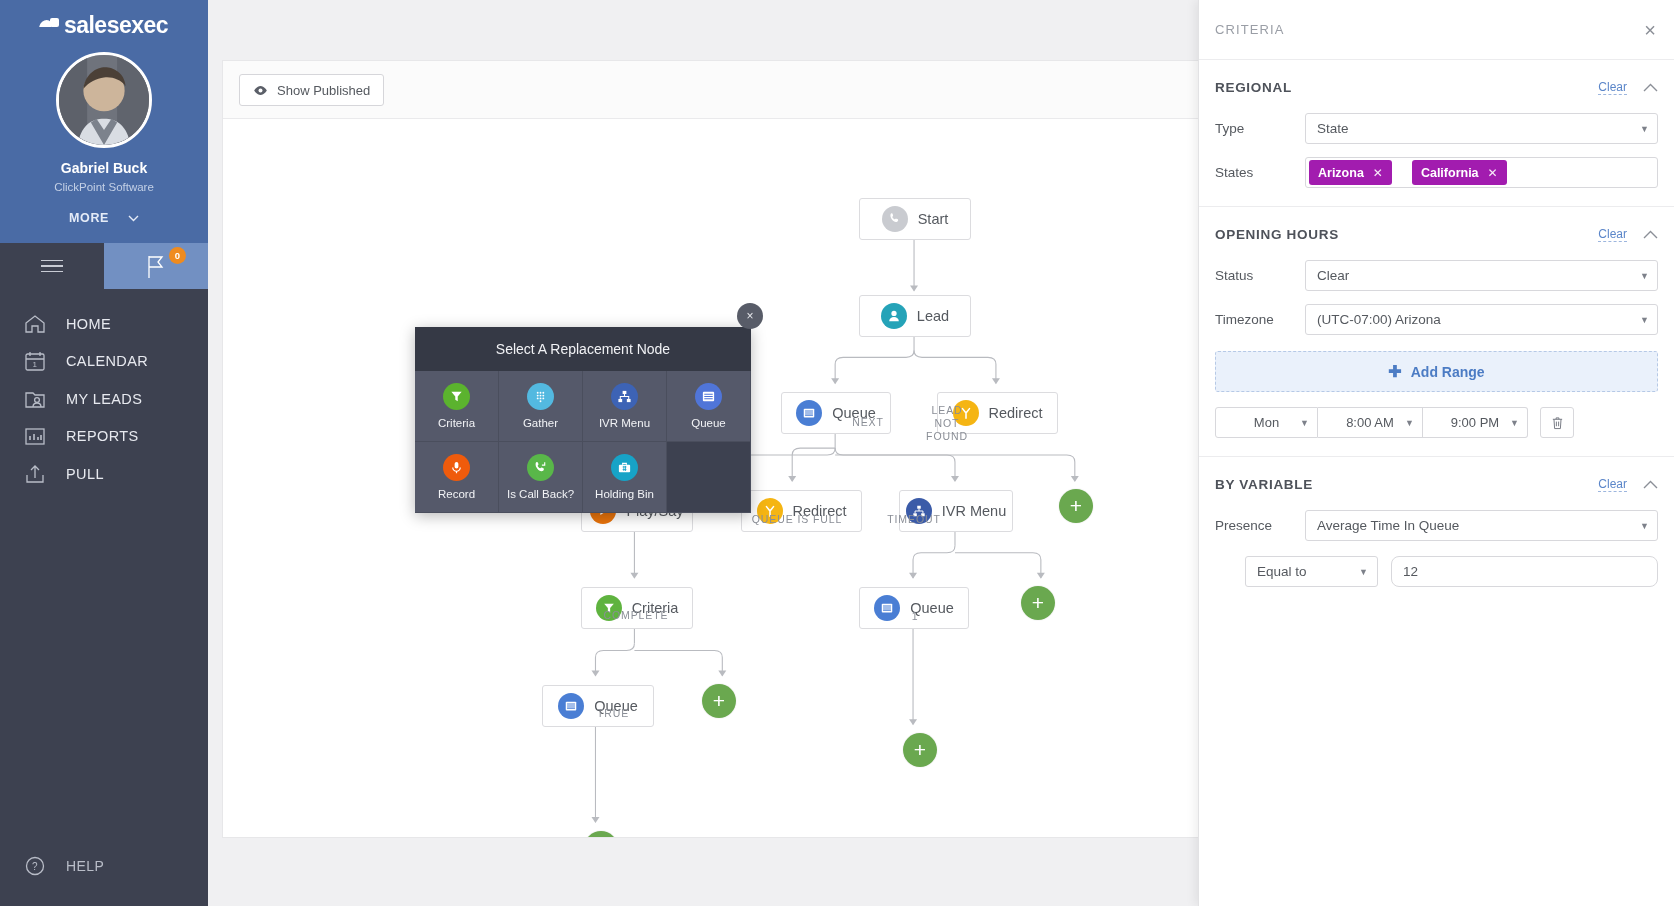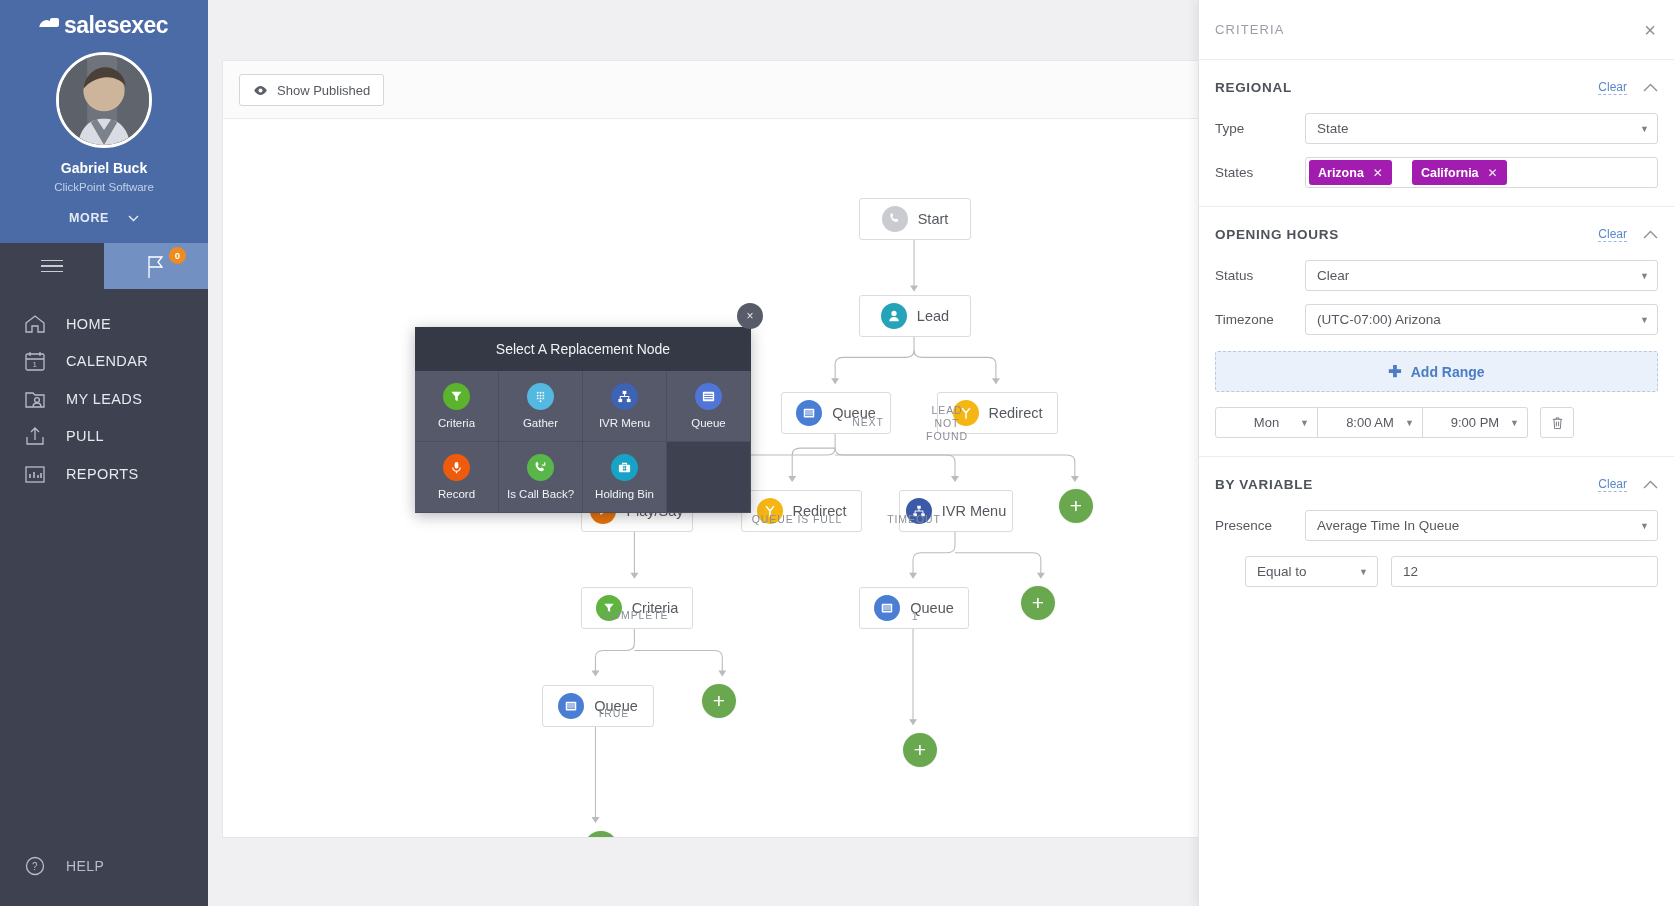--- a/index.html
+++ b/index.html
@@ -271,21 +271,21 @@
   .trash svg { display: block; }
 
   .cmp-row { display: flex; gap: 13px; margin-top: 15px; padding-left: 30px; }
   .cmp-sel {
     width: 133px; height: 31px; border: 1px solid #d8d8dc; border-radius: 3px;
     background: #fff; display: flex; align-items: center; padding: 0 22px 0 11px;
     font-size: 13.5px; color: #55595f; position: relative; cursor: pointer;
   }
   .cmp-sel .caret { position: absolute; right: 9px; font-size: 9px; color: #7d818a; }
   .cmp-val {
-    flex: 1; height: 31px; border: 1px solid #d8d8dc; border-radius: 3px;
+    flex: 1; height: 31px; border: 1px solid #d8d8dc; border-radius: 8px;
     background: #fff; display: flex; align-items: center; padding: 0 11px;
     font-size: 13.5px; color: #55595f;
   }
 
   .crit-foot {
     position: absolute; left: 0; right: 0; bottom: 0; height: 76px;
     border-top: 1px solid #ececee; display: flex; align-items: center;
     padding: 0 16px; gap: 16px;
   }
   .btn-cancel {
@@ -380,34 +380,34 @@
             <path d="M3 6h7l2 2h9v12H3z" stroke="#b9bdc8" stroke-width="1.3" fill="none"></path>
             <circle cx="14" cy="13" r="2.4" stroke="#b9bdc8" stroke-width="1.3" fill="none"></circle>
             <path d="M10 20c0-2.6 1.8-4 4-4s4 1.4 4 4" stroke="#b9bdc8" stroke-width="1.3" fill="none"></path>
           </svg>
         </span>
         <span>MY LEADS</span>
       </div>
       <div class="sb-item">
         <span class="ico">
           <svg width="24" height="24" viewBox="0 0 24 24">
+            <rect x="3" y="5" width="18" height="15" stroke="#b9bdc8" stroke-width="1.3" fill="none"></rect>
+            <path d="M7 16v-4M11 16v-6M15 16v-3M18 16v-5" stroke="#b9bdc8" stroke-width="1.6"></path>
+          </svg>
+        </span>
+        <span>REPORTS</span>
+      </div>
+      <div class="sb-item">
+        <span class="ico">
+          <svg width="24" height="24" viewBox="0 0 24 24">
             <path d="M4 13v7h16v-7" stroke="#b9bdc8" stroke-width="1.3" fill="none"></path>
             <path d="M12 16V4M8 8l4-4 4 4" stroke="#b9bdc8" stroke-width="1.3" fill="none"></path>
           </svg>
         </span>
         <span>PULL</span>
-      </div>
-      <div class="sb-item">
-        <span class="ico">
-          <svg width="24" height="24" viewBox="0 0 24 24">
-            <rect x="3" y="5" width="18" height="15" stroke="#b9bdc8" stroke-width="1.3" fill="none"></rect>
-            <path d="M7 16v-4M11 16v-6M15 16v-3M18 16v-5" stroke="#b9bdc8" stroke-width="1.6"></path>
-          </svg>
-        </span>
-        <span>REPORTS</span>
       </div>
     </div>
 
     <div class="sb-bottom">
       <div class="sb-item">
         <span class="ico">
           <svg width="24" height="24" viewBox="0 0 24 24">
             <circle cx="12" cy="12" r="8.5" stroke="#b9bdc8" stroke-width="1.3" fill="none"></circle>
             <text x="12" y="16" font-size="10" fill="#b9bdc8" text-anchor="middle" font-family="Liberation Sans">?</text>
           </svg>

